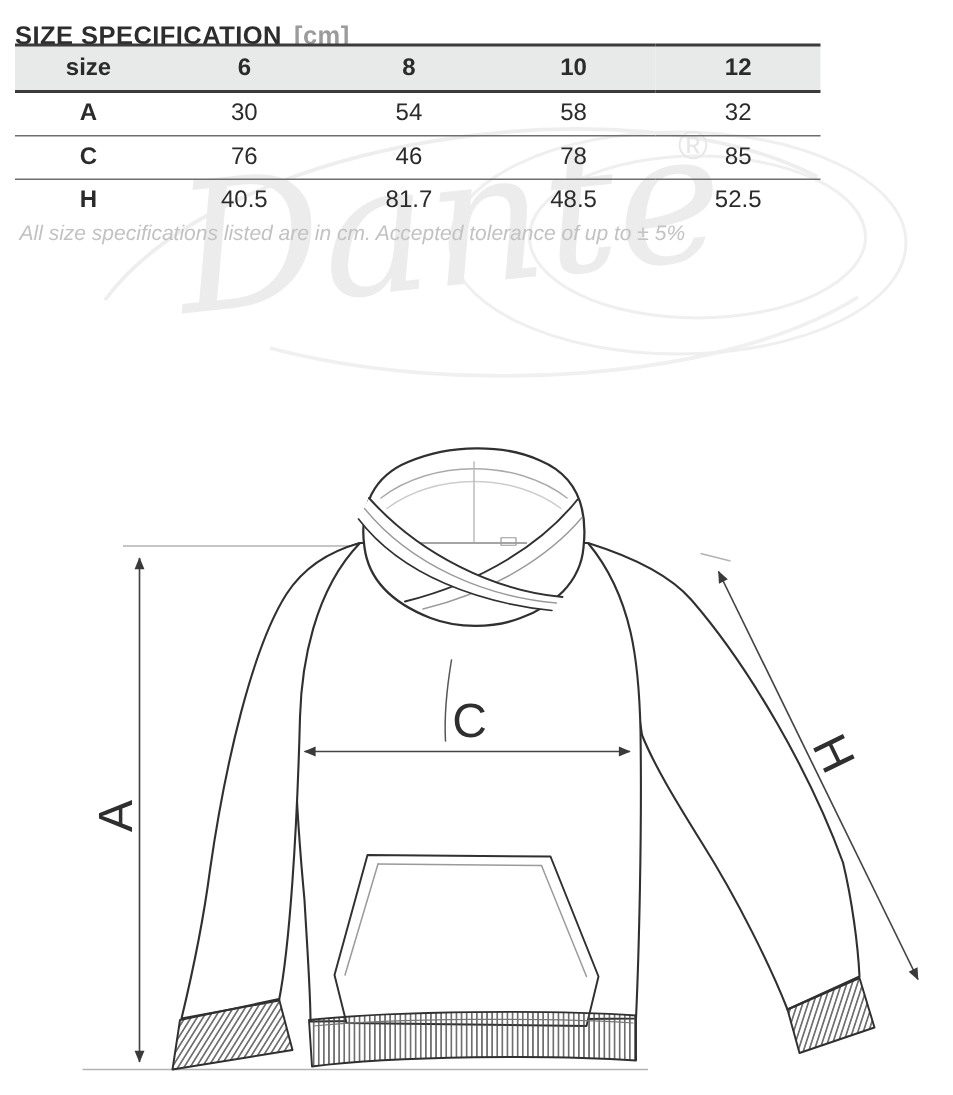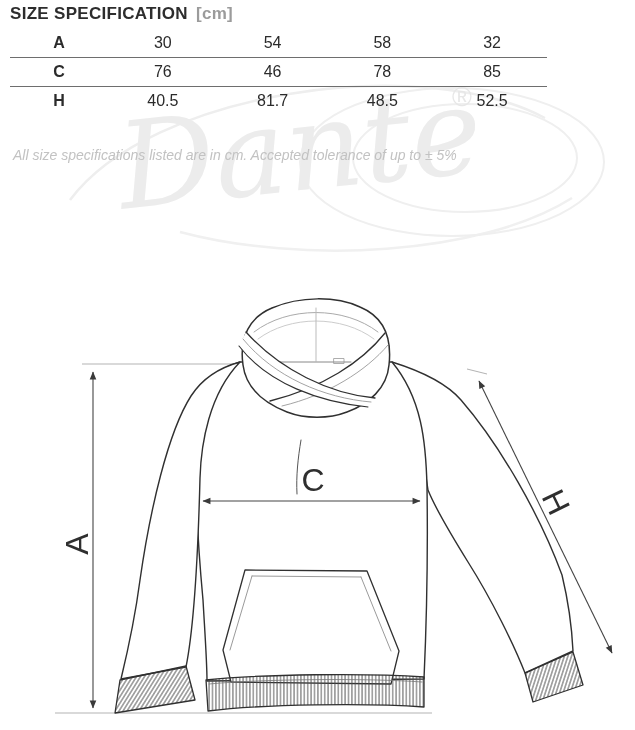--- a/index.html
+++ b/index.html
@@ -1,19 +1,19 @@
 <!DOCTYPE html>
 <html><head>
 <meta charset="utf-8">
 <style>
   html,body{margin:0;padding:0;}
   body{width:635px;height:730px;background:#ffffff;font-family:"Liberation Sans",sans-serif;overflow:hidden;}
   .page{position:relative;width:635px;height:730px;background:#fff;}
   .art{position:absolute;left:0;top:0;z-index:0;}
-  .title{position:absolute;left:10px;top:4px;z-index:2;font-size:17px;font-weight:bold;
+  .title{position:absolute;left:10px;top:14px;z-index:2;font-size:17px;font-weight:bold;
          letter-spacing:.3px;color:#2d2d2d;white-space:nowrap;}
   .title .unit{color:#9b9b9b;font-weight:600;margin-left:3px;}
   table.spec{position:absolute;left:10px;top:29px;width:537px;z-index:2;
              border-collapse:collapse;table-layout:fixed;background:transparent;}
   table.spec col.c0{width:98px;}
   table.spec th,table.spec td{padding:0;text-align:center;font-size:16px;color:#2b2b2b;height:28px;}
   tr.hdr th{background:#e8eaea;font-weight:bold;height:29px;
             border-top:2px solid #3b3b3b;border-bottom:2px solid #3b3b3b;}
   tr.r0 td,tr.r1 td{border-bottom:1px solid #6e6e6e;}
   td.lbl{font-weight:bold;}
@@ -138,20 +138,27 @@
 
   <table class="spec">
     <colgroup>
         <col class="c0">
         <col>
         <col>
         <col>
         <col>
       </colgroup>
     <tbody>
+      <tr class="hdr">
+        <th>size</th>
+        <th>6</th>
+        <th>8</th>
+        <th>10</th>
+        <th>12</th>
+      </tr>
       <tr class="r0">
         <td class="lbl">A</td>
         <td>30</td>
         <td>54</td>
         <td>58</td>
         <td>32</td>
       </tr>
       <tr class="r1">
         <td class="lbl">C</td>
         <td>76</td>

